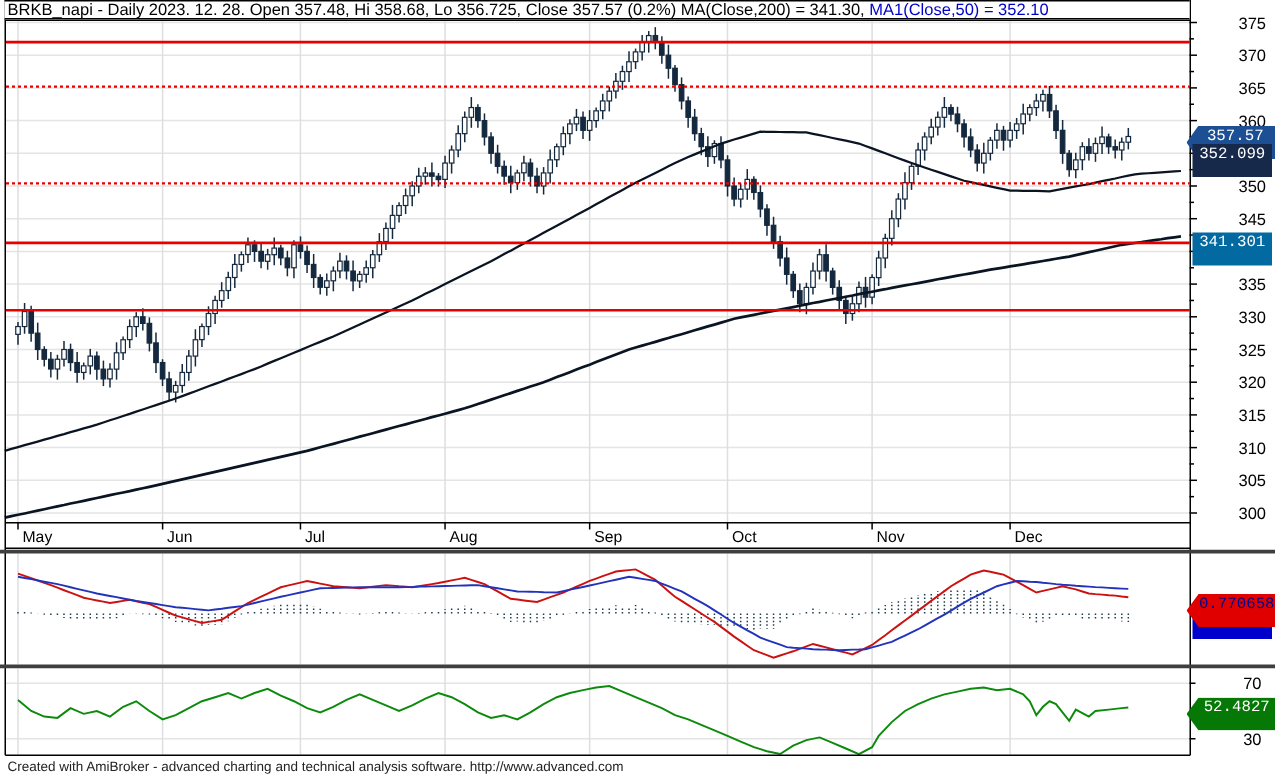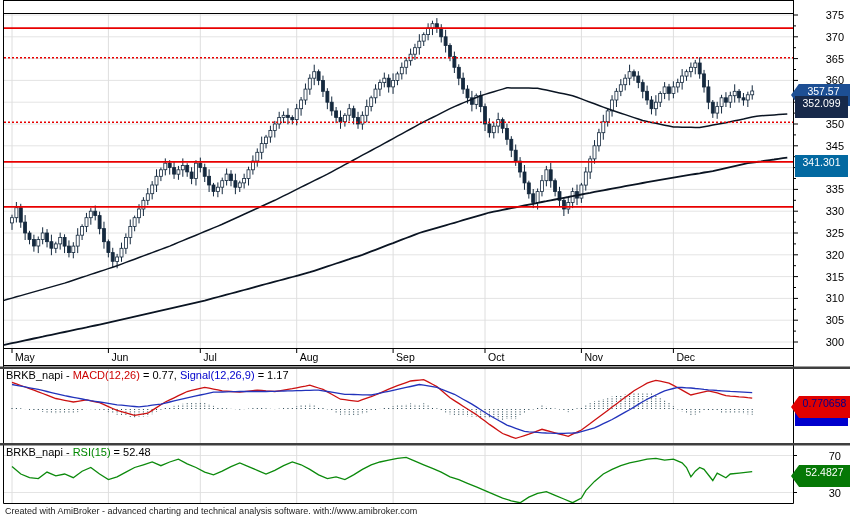--- a/index.html
+++ b/index.html
@@ -8,21 +8,21 @@
   #chart{position:absolute;left:0;top:0;z-index:1;}
   .pane-title{position:absolute;z-index:3;font-size:11px;line-height:13px;color:#000;white-space:nowrap;}
   #price-title{left:3px;top:0;width:790px;height:13px;background:#fff;
                border-top:1px solid #000;border-bottom:1px solid #000;padding-left:2px;box-sizing:border-box;}
   #macd-title{left:6px;top:369px;}
   #rsi-title{left:6px;top:446px;}
   .seg-red{color:#cc0000;}
   .seg-blue{color:#0000cc;}
   .seg-green{color:#008800;}
   .flag{position:absolute;z-index:4;height:22px;font-size:10.5px;line-height:14px;
-        text-align:center;color:#fff;white-space:nowrap;}
+        text-align:center;color:#fff;white-space:nowrap;font-family:Liberation Mono, monospace;}
   .flag.arrow{clip-path:polygon(0% 50%,13% 0%,100% 0%,100% 100%,13% 100%);padding-left:5px;}
   #flag-close {left:791px;top:84px;width:55px;background:#1d4f94;}
   #flag-ma50  {left:795px;top:96px;width:53px;background:#17294a;}
   #flag-ma200 {left:795px;top:155px;width:53px;background:#0369a1;}
   #flag-signal{left:795px;top:404px;width:53px;background:#0000cd;}
   #flag-macd  {left:791px;top:396px;width:57px;background:#e00000;color:#00008b;}
   #flag-rsi   {left:791px;top:465px;width:57px;background:#067806;}
   #footer{position:absolute;left:5px;top:506px;z-index:3;font-size:9px;color:#222;white-space:nowrap;}
 </style>
 </head>
@@ -684,26 +684,25 @@
         <line x1="3.5" y1="348.5" x2="793.5" y2="348.5" stroke="#000"></line>
         <line x1="3.5" y1="365.5" x2="793.5" y2="365.5" stroke="#000"></line>
         <line x1="3.5" y1="0" x2="3.5" y2="503.5" stroke="#000"></line>
         <line x1="793.5" y1="0" x2="793.5" y2="503.5" stroke="#000"></line>
         <line x1="3.5" y1="503.5" x2="793.5" y2="503.5" stroke="#000"></line>
         <rect x="0" y="366.5" width="850" height="2.5" fill="#3f3f3f"></rect>
         <rect x="0" y="443" width="850" height="2.5" fill="#3f3f3f"></rect>
       </g>
     </svg>
 
+  <div id="price-title" class="pane-title"><span>BRKB_napi - Daily 2023. 12. 28. Open 357.48, Hi 358.68, Lo 356.725, Close 357.57 (0.2%) MA(Close,200) = 341.30, </span><span class="seg-blue">MA1(Close,50) = 352.10</span></div>
 
-  <div id="macd-title" class="pane-title"><span>BRKB_napi - </span><span class="seg-red">MACD(12,26)</span><span> = 0.77, </span><span class="seg-blue">Signal(12,26,9)</span><span> = 1.17</span></div>
 
-  <div id="rsi-title" class="pane-title"><span>BRKB_napi - </span><span class="seg-green">RSI(15)</span><span> = 52.48</span></div>
 
   <div id="flag-close" class="flag arrow">357.57</div>
   <div id="flag-ma50" class="flag">352.099</div>
   <div id="flag-ma200" class="flag">341.301</div>
   <div id="flag-signal" class="flag">1.16996</div>
   <div id="flag-macd" class="flag arrow">0.770658</div>
   <div id="flag-rsi" class="flag arrow">52.4827</div>
 
-  <div id="footer">Created with AmiBroker - advanced charting and technical analysis software. with://www.amibroker.com</div>
+  <div id="footer">Created with AmiBroker - advanced charting and technical analysis software. http://www.advanced.com</div>
 </div>
 
 </body></html>

